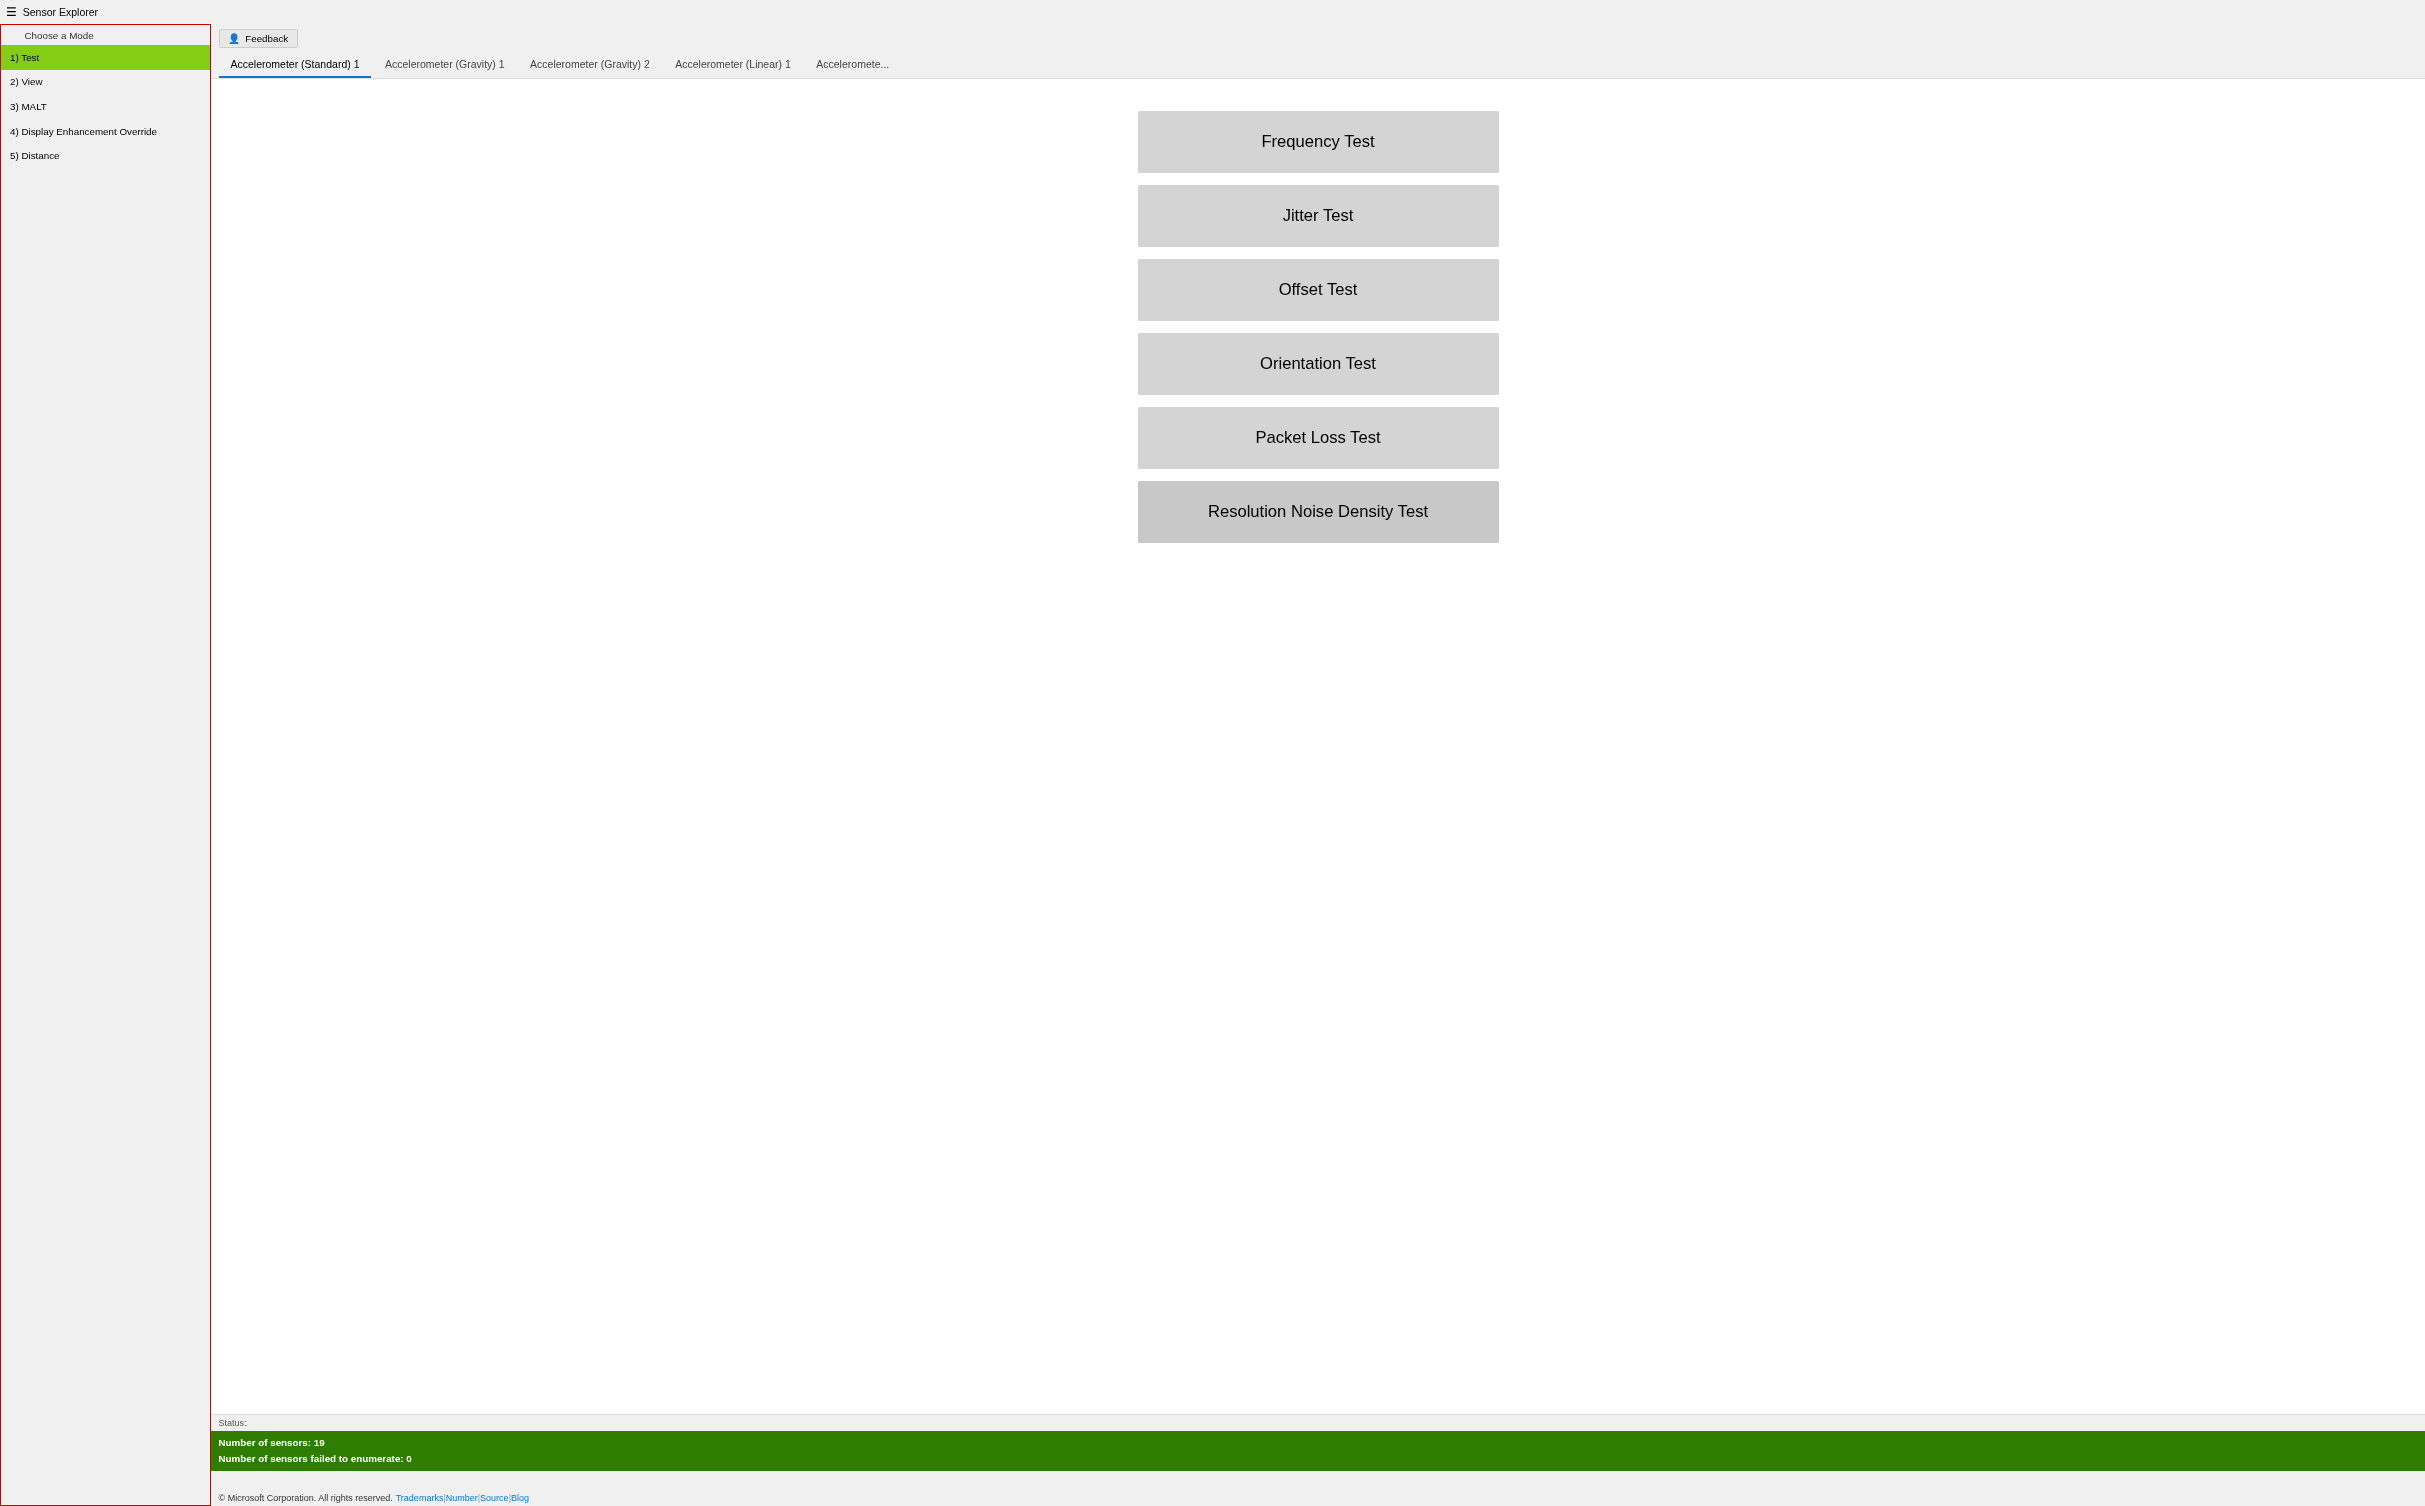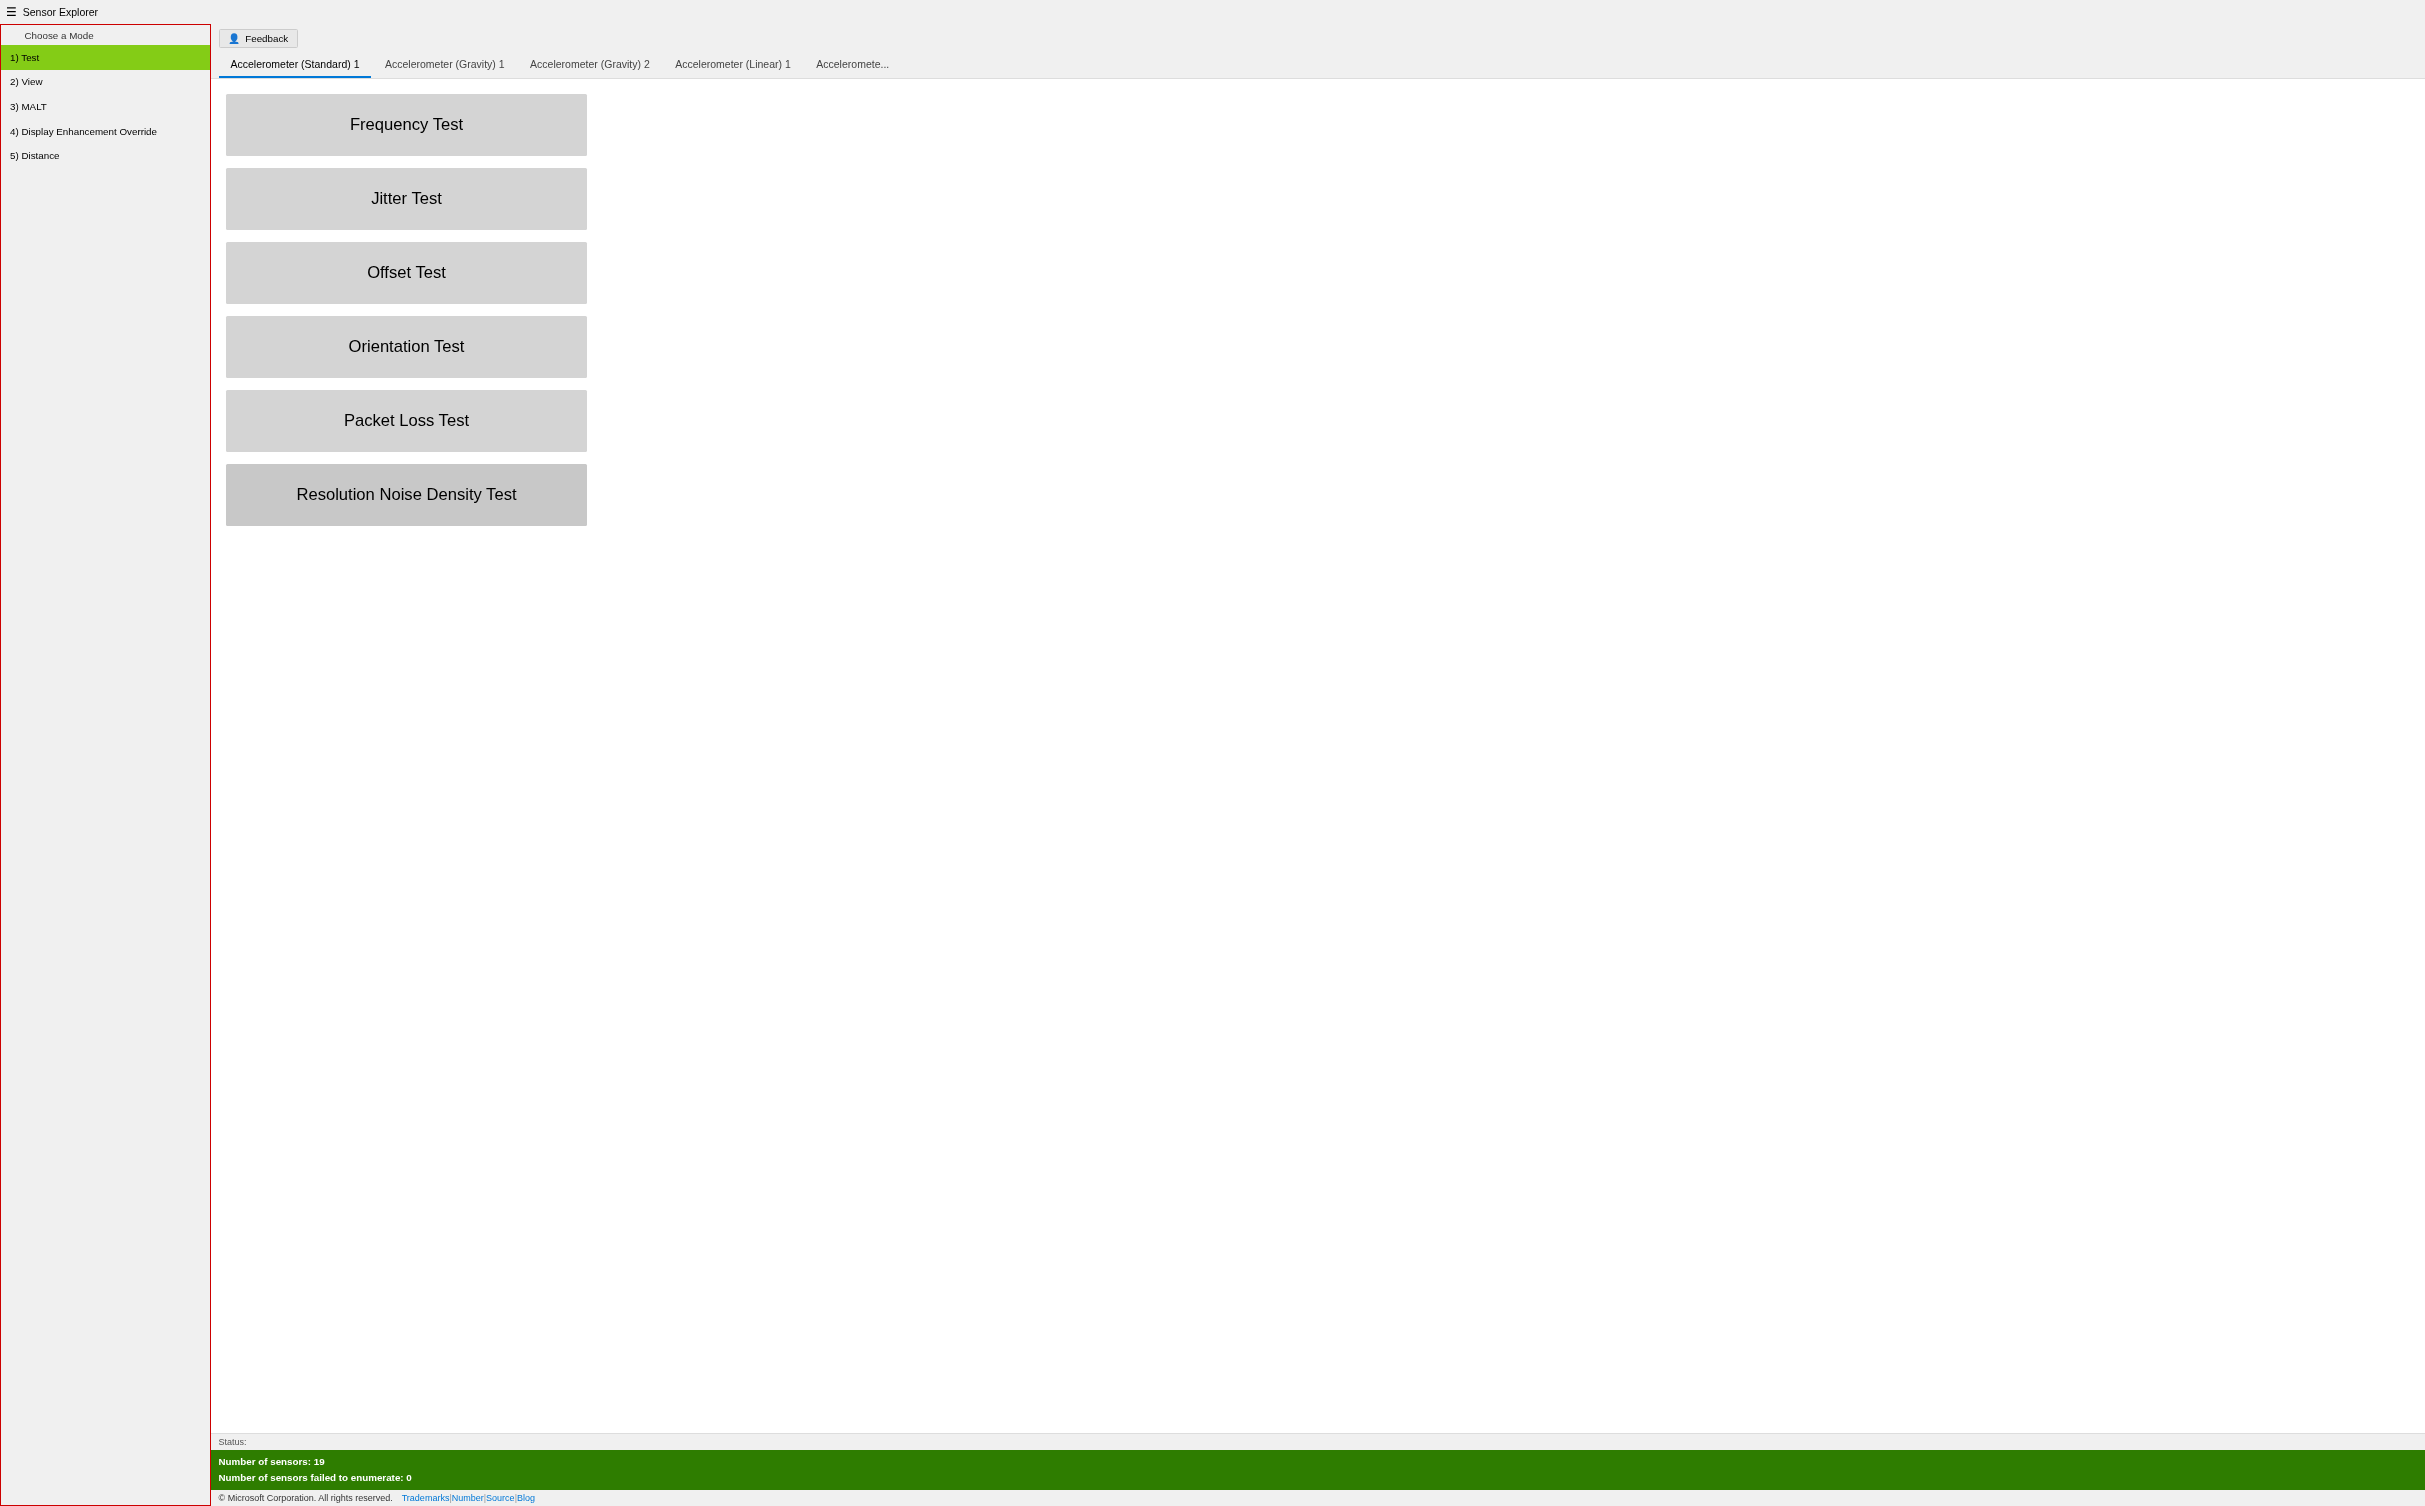--- a/index.html
+++ b/index.html
@@ -114,21 +114,22 @@
       font-weight: 400;
       background: transparent;
     }
 
     
     #content {
       flex: 1;
       overflow-y: auto;
       display: flex;
       flex-direction: column;
-      padding: 15px;
+      align-items: center;
+      padding: 32px;
       background: #fff;
     }
 
     .test-button {
       width: 361px;
       padding: 21px 15px;
       margin-bottom: 12px;
       background: #d4d4d4;
       border: none;
       cursor: pointer;
@@ -159,22 +160,23 @@
       color: #fff;
       font-size: 9.8px;
       font-weight: 700;
       line-height: 1.6;
     }
     #copyright-bar {
       padding: 3px 7.5px;
       font-size: 9px;
       color: #333;
       display: flex;
-      gap: 9px;
-      align-items: center;
+      gap: 3px;
+      align-items: center;
+      margin-top: 19px;
     }
     #copyright-bar a {
       color: #0078d7;
       text-decoration: none;
     }
     .pipe {
       color: #999;
     }
     #sidebar-bottom {
       flex: 1;

